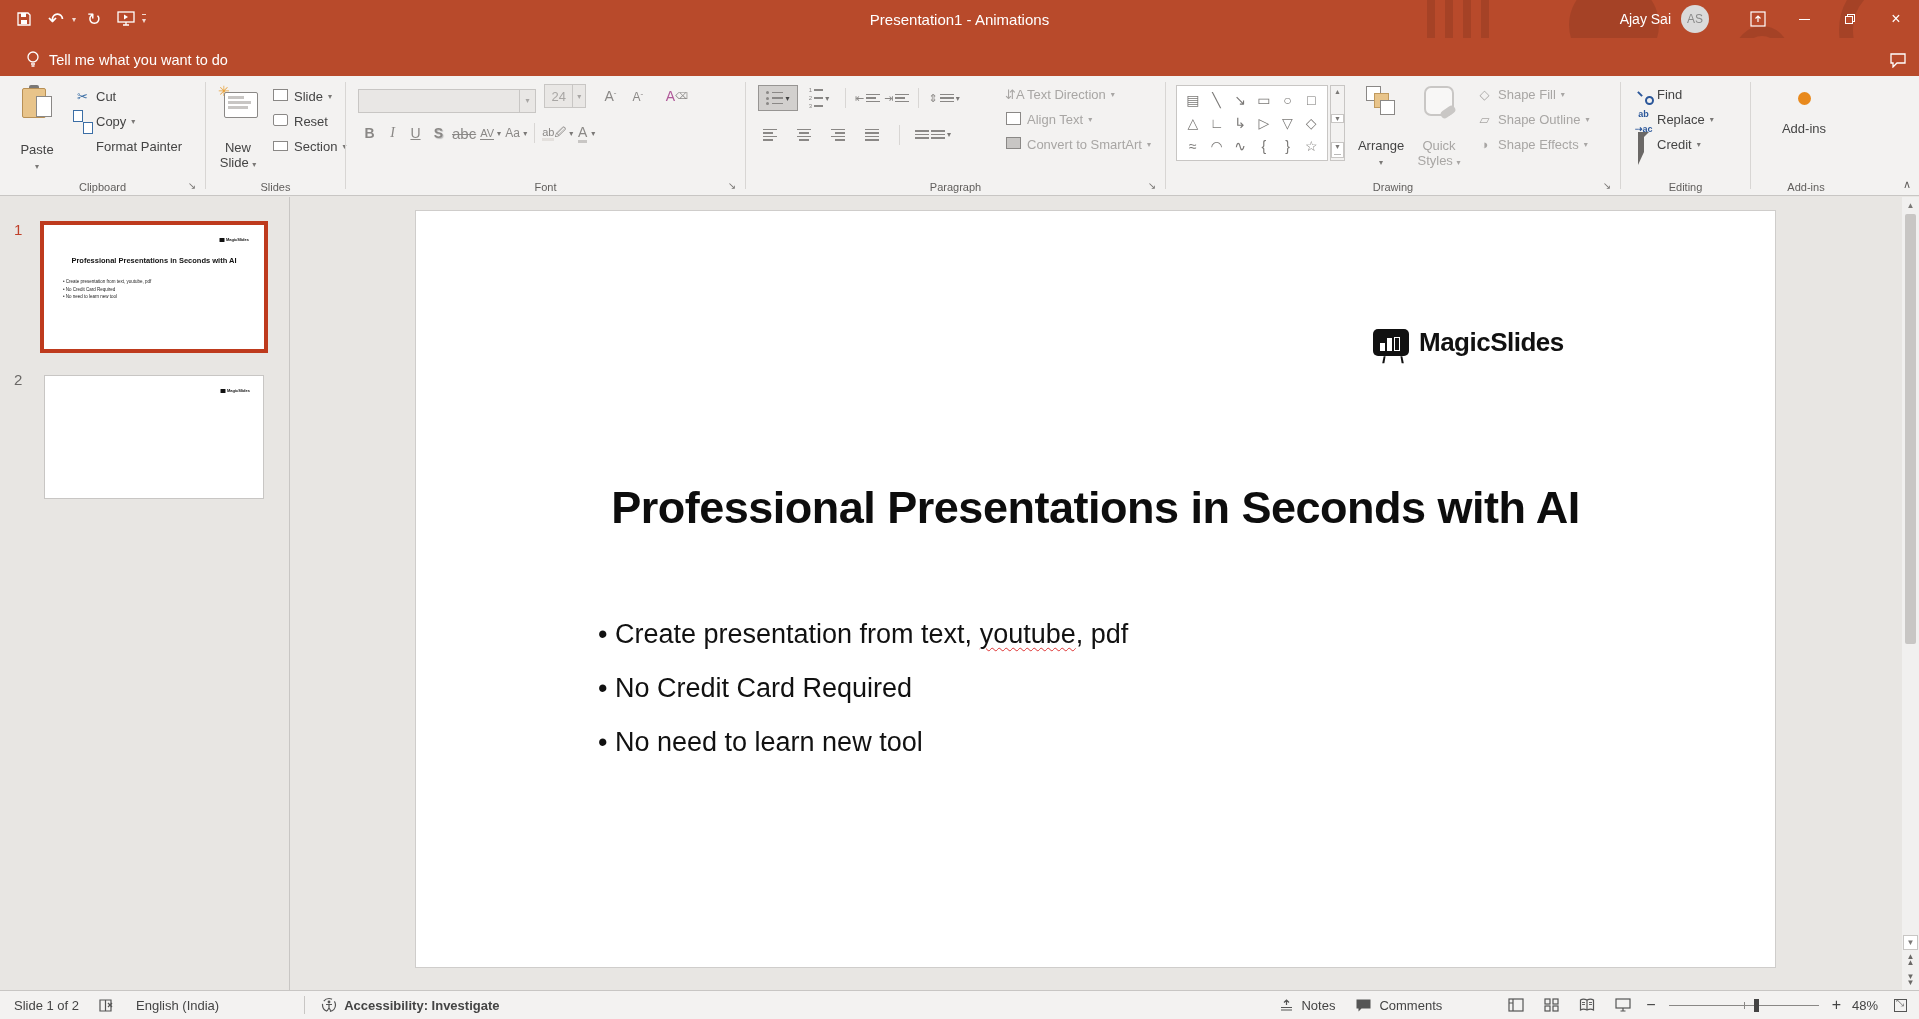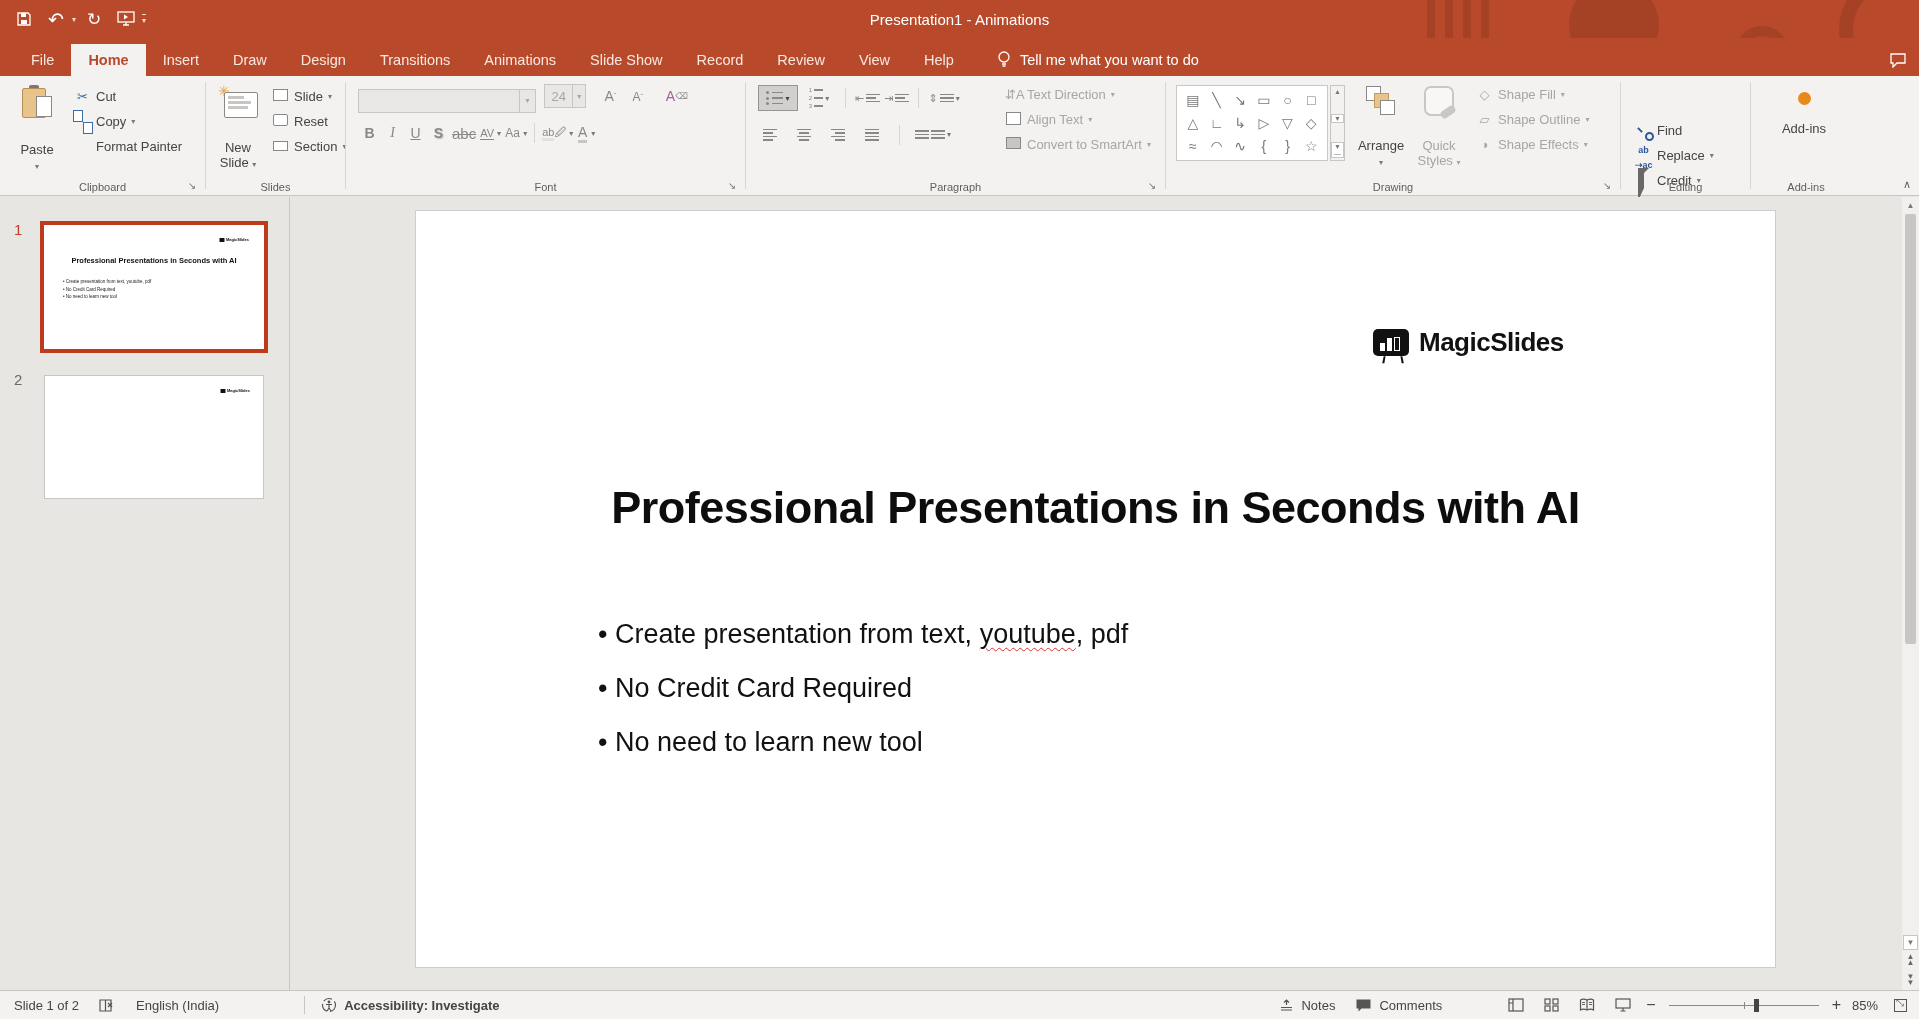--- a/index.html
+++ b/index.html
@@ -185,37 +185,43 @@
     <span class="btn">
       <svg width="18" height="16" viewBox="0 0 18 16">
           <rect x="1" y="1" width="16" height="10" fill="none" stroke="#fff" stroke-width="1.3"></rect>
           <path d="M7 3.5v5l4-2.5z" fill="#fff"></path>
           <path d="M9 11v3M6 14h6" stroke="#fff" stroke-width="1.3"></path>
         </svg>
     </span>
     <span class="chev" style="border-top:1px solid #F2D9D0; padding-top:1px;">▾</span>
   </div>
   <div class="win-title">Presentation1  -  Animations</div>
+  <div class="tb-right">
+    <span class="account-name">Ajay Sai</span>
+    <span class="avatar">AS</span>
+    <span class="winbtn">
+      <svg width="16" height="16" viewBox="0 0 16 16">
+          <rect x="1" y="1" width="14" height="14" fill="none" stroke="#fff" stroke-width="1.2"></rect>
+          <path d="M8 11V5M5.5 7.5 8 5l2.5 2.5" stroke="#fff" stroke-width="1.2" fill="none"></path>
+        </svg>
+    </span>
+    <span class="winbtn">
+        <span class="min-glyph"></span>
+      </span>
+    <span class="winbtn">
+        <span class="restore-glyph">
+          <span class="b b1"></span>
+          <span class="b b2"></span>
+        </span>
+      </span>
+    <span class="winbtn close-glyph">×</span>
+  </div>
 </div>
 
 <div class="tabrow">
-  <div class="tabs">
-    <span class="tab">File</span>
-    <span class="tab selected">Home</span>
-    <span class="tab">Insert</span>
-    <span class="tab">Draw</span>
-    <span class="tab">Design</span>
-    <span class="tab">Transitions</span>
-    <span class="tab">Animations</span>
-    <span class="tab">Slide Show</span>
-    <span class="tab">Record</span>
-    <span class="tab">Review</span>
-    <span class="tab">View</span>
-    <span class="tab">Help</span>
-  </div>
   <div class="tellme">
     <span>
       <svg width="14" height="18" viewBox="0 0 14 18">
           <circle cx="7" cy="7" r="5" fill="none" stroke="#fff" stroke-width="1.3"></circle>
           <path d="M5 14h4M5.5 16h3" stroke="#fff" stroke-width="1.3"></path>
         </svg>
     </span>
     <span>Tell me what you want to do</span>
   </div>
   <span class="tab-right">
@@ -496,21 +502,21 @@
           <span>Shape Effects</span> 
           <span class="dd">▾</span>
         </div>
     </div>
     <div class="glabel">Drawing</div>
     <span class="launcher" style="right:6px;">↘</span>
   </div>
   <div class="gsep" style="left:1620px;"></div>
 
   <div class="group" style="left:1621px; width:129px;">
-    <div style="position:absolute; left:10px; top:6px;margin-top:36px;">
+    <div style="position:absolute; left:10px; top:6px;">
       <div class="smallrow">
           <span class="icon16"><span class="find-ic"><span class="lens"></span><span class="handle"></span></span></span>
           <span>Find</span>
         </div>
       <div class="smallrow">
           <span class="icon16"><span class="replace-ic">ab<br>⇢ac</span></span>
           <span>Replace</span> 
           <span class="dd">▾</span>
         </div>
       <div class="smallrow">
@@ -652,18 +658,18 @@
           <rect x="1" y="1" width="14" height="9" fill="none" stroke="#555" stroke-width="1.2"></rect>
           <path d="M8 10v2.5M5.5 13h5" stroke="#555" stroke-width="1.2"></path>
         </svg>
     </span>
     <span class="pm">−</span>
     <span class="zoom-track">
       <span class="zoom-mid"></span>
       <span class="zoom-thumb"></span>
     </span>
     <span class="pm">+</span>
-    <span class="sb-item" style="padding:0 6px;">85%</span>
+    <span class="sb-item" style="padding:0 6px;">48%</span>
     <span class="sb-item" style="padding-right:12px;">
         <span class="fit-ic"></span>
       </span>
   </div>
 </div>
 
 </body></html>

